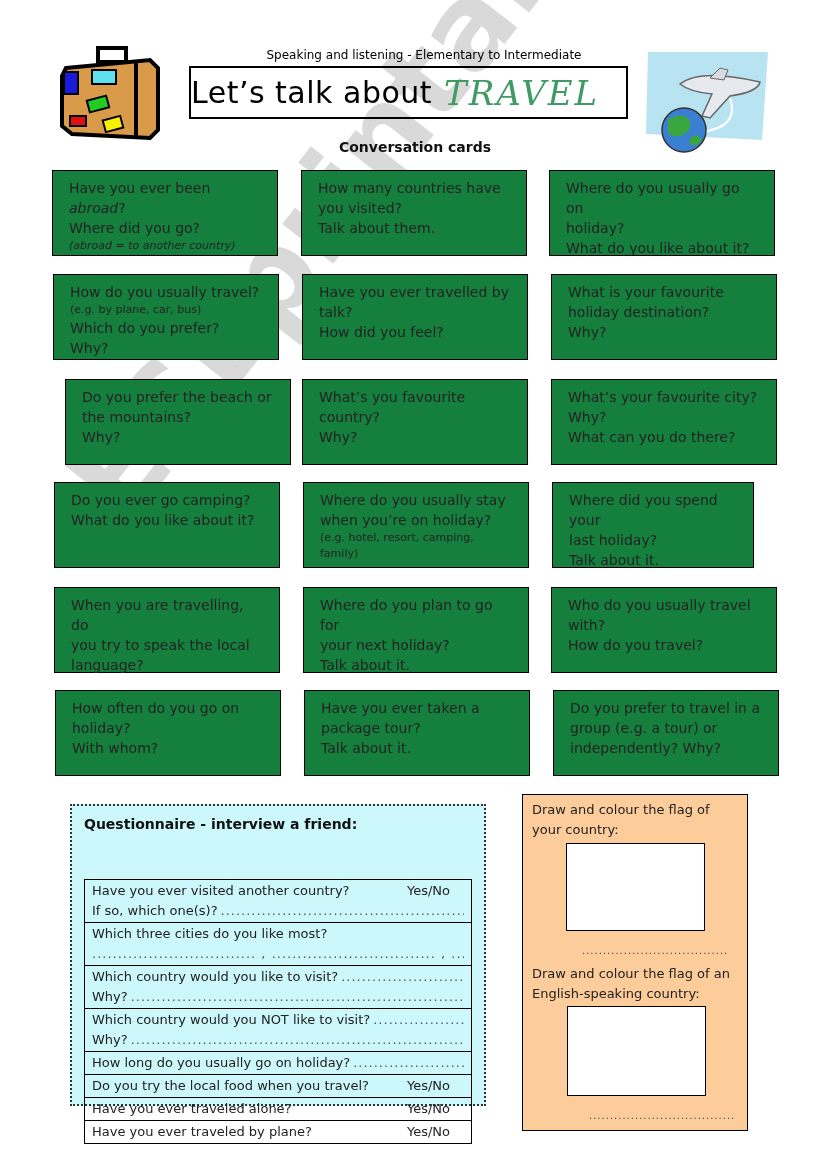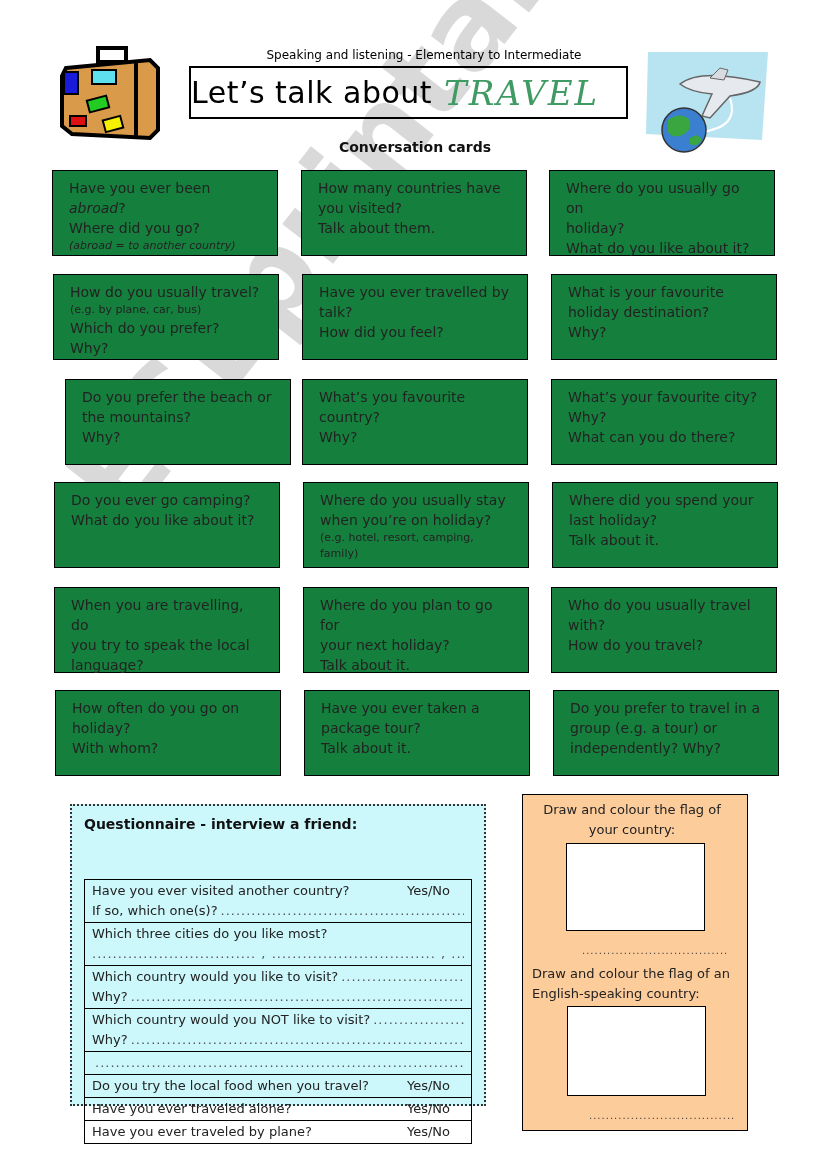--- a/index.html
+++ b/index.html
@@ -104,21 +104,21 @@
   <span>What’s your favourite city?</span><br><span>Why?</span><br><span>What can you do there?</span>
 </div>
 
 <div class="card" style="left:54px;top:482px;width:226px;height:86px;">
   <span>Do you ever go camping?</span><br><span>What do you like about it?</span>
 </div>
 <div class="card" style="left:303px;top:482px;width:226px;height:86px;">
   <span>Where do you usually stay</span><br><span>when you’re on holiday?</span>
   <span class="note">(e.g. hotel, resort, camping, family)</span>
 </div>
-<div class="card" style="left:552px;top:482px;width:226px;height:86px;">
+<div class="card" style="left:552px;top:482px;width:202px;height:86px;">
   <span>Where did you spend your</span><br><span>last holiday?</span><br><span>Talk about it.</span>
 </div>
 
 <div class="card" style="left:54px;top:587px;width:226px;height:86px;">
   <span>When you are travelling, do</span><br><span>you try to speak the local</span><br><span>language?</span>
 </div>
 <div class="card" style="left:303px;top:587px;width:226px;height:86px;">
   <span>Where do you plan to go for</span><br><span>your next holiday?</span><br><span>Talk about it.</span>
 </div>
 <div class="card" style="left:551px;top:587px;width:226px;height:86px;">
@@ -171,20 +171,21 @@
           <span>Which country would you NOT like to visit?</span>
           <span class="dots">..............................................................................................................</span>
         </div>
       <div class="qline">
           <span>Why?</span>
           <span class="dots">..............................................................................................................</span>
         </div>
     </div>
     <div class="qrow">
       <div class="qline">
+          <span>How long do you usually go on holiday?</span>
           <span class="dots">..............................................................................................................</span>
         </div>
     </div>
     <div class="qrow">
       <div class="qline">
           <span>Do you try the local food when you travel?</span>
           <span class="yn">Yes/No</span>
         </div>
     </div>
     <div class="qrow">
@@ -196,19 +197,19 @@
     <div class="qrow">
       <div class="qline">
           <span>Have you ever traveled by plane?</span>
           <span class="yn">Yes/No</span>
         </div>
     </div>
   </div>
 </div>
 
 <div class="abs flagpanel">
-  <div class="fp-text" style="top:5px;width:200px;text-align:center;">Draw and colour the flag of your country:</div>
+  <div class="fp-text" style="top:5px;width:200px;">Draw and colour the flag of your country:</div>
   <div class="flagbox" style="left:43px;top:48px;width:139px;height:88px;"></div>
   <div class="fp-dots" style="left:59px;top:150px;">...................................</div>
   <div class="fp-text" style="top:169px;width:210px;">Draw and colour the flag of an English-speaking country:</div>
   <div class="flagbox" style="left:44px;top:211px;width:139px;height:90px;"></div>
   <div class="fp-dots" style="left:66px;top:315px;">...................................</div>
 </div>
 
 </body></html>

